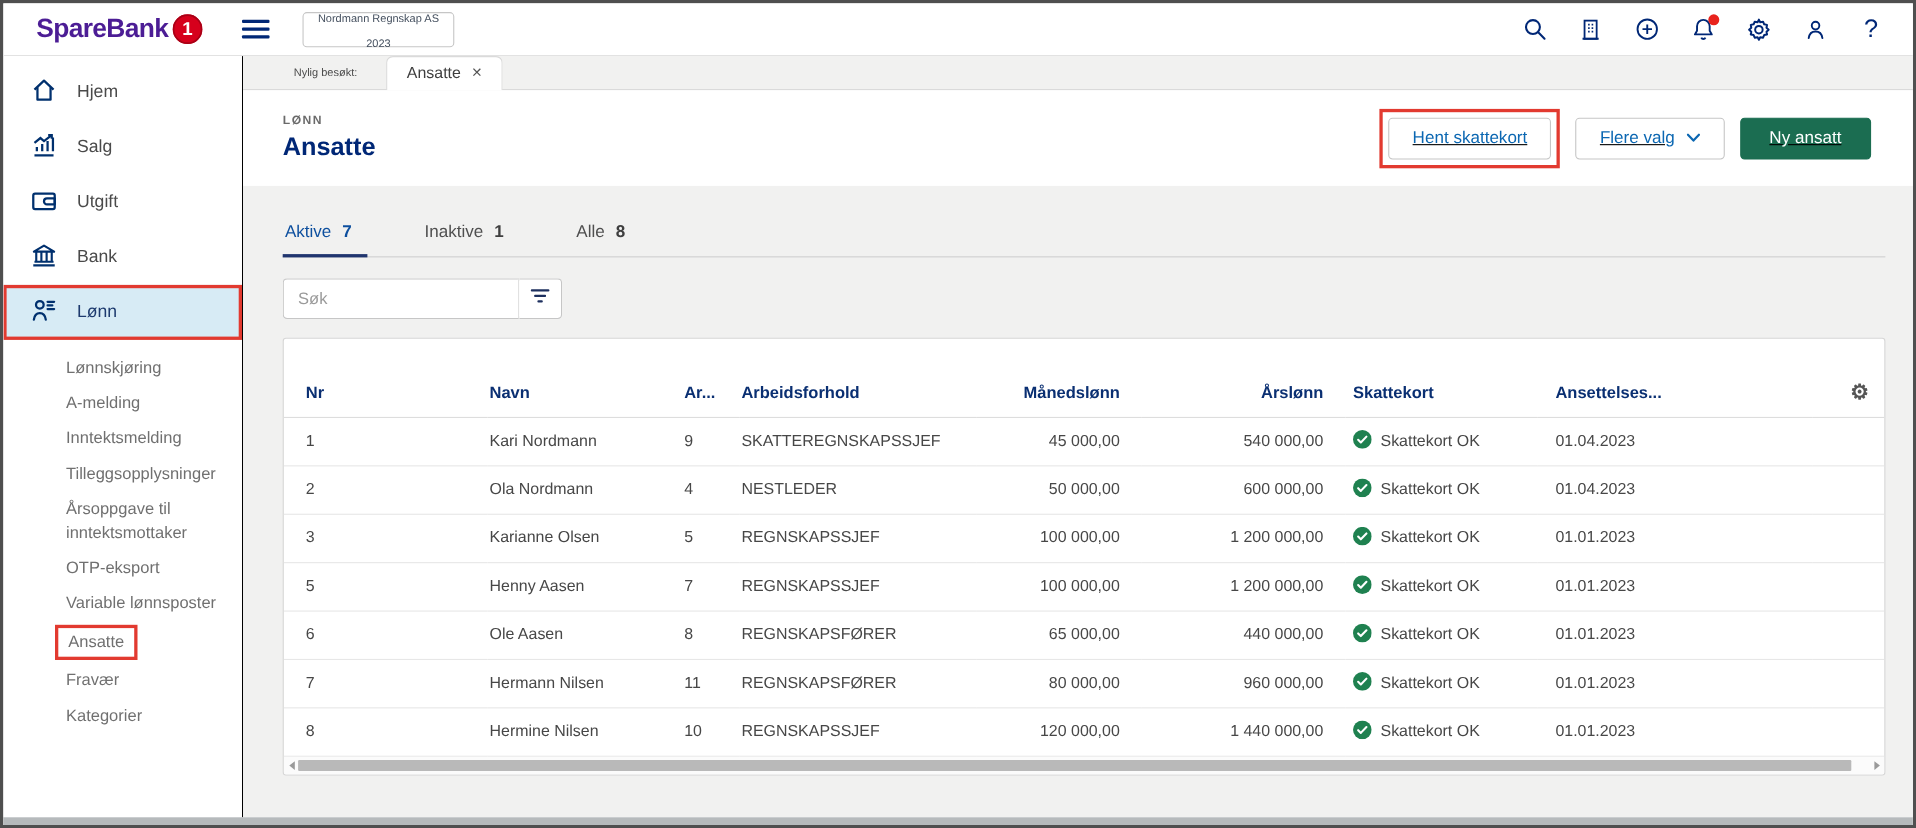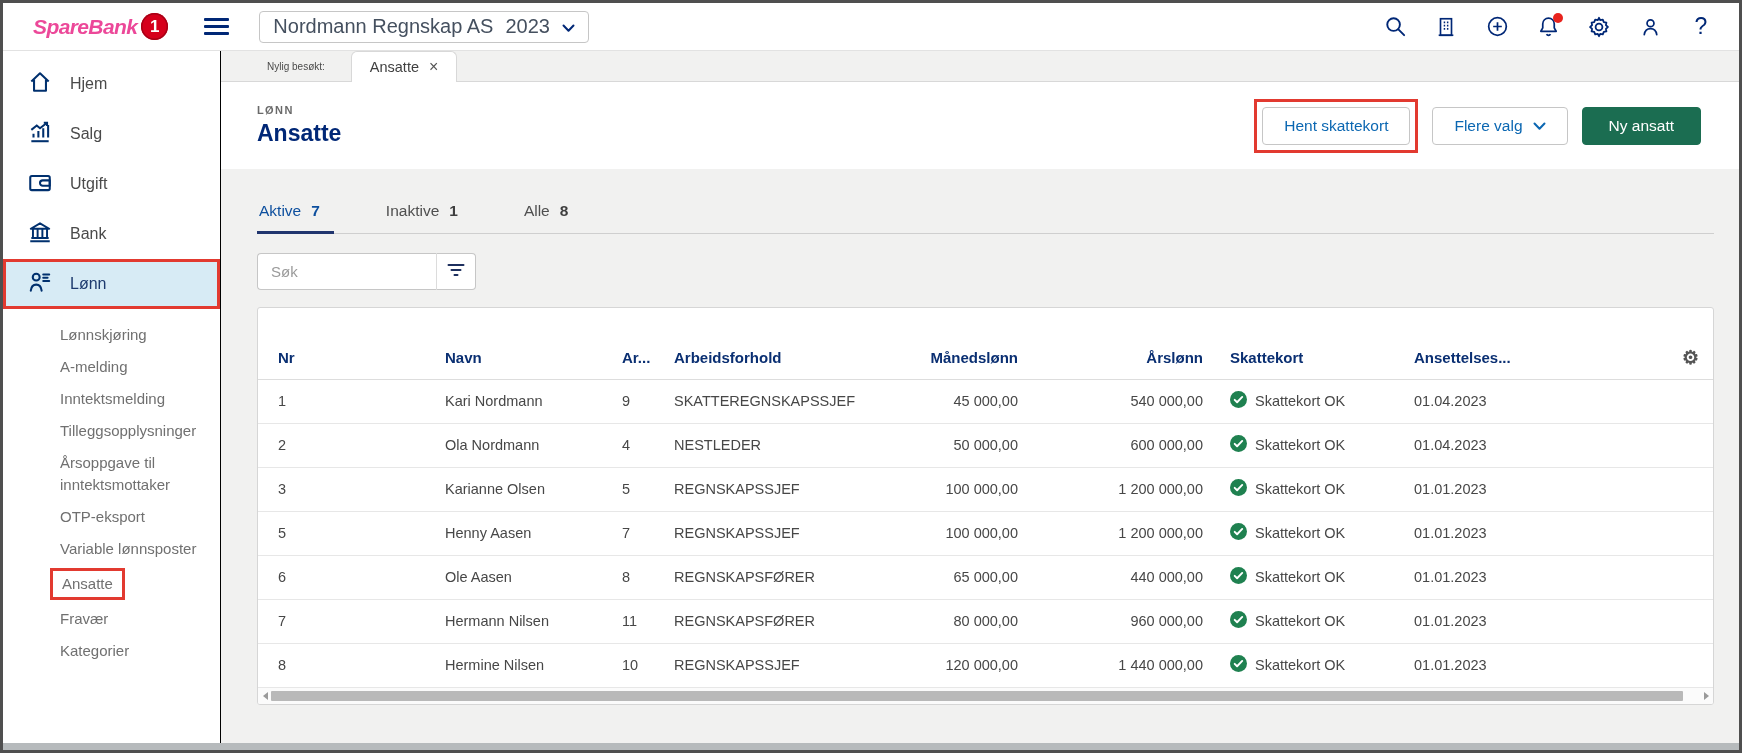--- a/index.html
+++ b/index.html
@@ -2,25 +2,25 @@
 <html><head>
 <meta charset="utf-8">
 <style>
   * { box-sizing: border-box; }
   body { margin:0; background:#fff; font-family:"Liberation Sans", sans-serif; -webkit-font-smoothing:antialiased; }
   .frame { width:1742px; height:753px; border:3px solid #4f4f4f; background:#fff; display:flex; flex-direction:column; overflow:hidden; }
 
   
   .topbar { flex:0 0 48px; display:flex; align-items:center; padding:0 26px 0 30px; border-bottom:1px solid #e2e2e2; background:#fff; }
   .logo { display:flex; align-items:center; gap:4px; }
-  .logo-text { font-size:21px; font-weight:700; color:#ec4899; letter-spacing:-0.6px;font-style:italic; }
+  .logo-text { font-size:24px; font-weight:700; color:#4c1d95; letter-spacing:-0.6px; }
   .logo-badge { width:27px; height:27px; border-radius:50%; background:#d6001c; color:#fff; font-weight:700; font-size:17px; display:flex; align-items:center; justify-content:center; box-shadow: inset 0 0 0 1.5px #a80016; }
   .hamburger { margin-left:36px; width:25px; display:flex; flex-direction:column; gap:4.5px; cursor:pointer; }
   .hamburger span { height:2.6px; background:#002776; border-radius:1px; }
-  .company-select { margin-left:30px; height:32px; border:1px solid #c6c6c6; border-radius:4px; background:#fff; display:flex; align-items:center; gap:12px; padding:0 13px; font-size:20px; color:#45505f; cursor:pointer; }
+  .company-select { margin-left:30px; height:32px; border:1px solid #c6c6c6; border-radius:4px; background:#fff; display:flex; align-items:center; gap:12px; padding:0 13px; font-size:10px; color:#45505f; cursor:pointer;flex-direction:column; }
   .company-select .year { color:#45505f; }
   .topbar-spacer { flex:1; }
   .topbar-icons { display:flex; align-items:center; gap:27px; color:#002776; }
   .tb-icon { position:relative; width:24px; height:24px; display:flex; align-items:center; justify-content:center; cursor:pointer; color:#002776; }
   .tb-icon svg { display:block; }
   .help-glyph { font-size:23px; color:#002776; font-weight:400; line-height:1; }
   .notif-dot { position:absolute; top:-2px; right:-3px; width:10px; height:10px; border-radius:50%; background:#e8231d; }
 
   
   .main { flex:1; display:flex; min-height:0; }
@@ -38,38 +38,38 @@
 
   .tabstrip { flex:0 0 31px; display:flex; align-items:stretch; background:#f1f1f0; border-bottom:1px solid #d8d8d8; padding-left:20px; }
   .recent-label { display:flex; align-items:center; padding:0 26px; font-size:10px; color:#4a4a4a; }
   .strip-tab { display:flex; align-items:center; gap:10px; padding:0 18px; background:#fff; border:1px solid #d8d8d8; border-bottom:none; border-radius:6px 6px 0 0; margin-bottom:-1px; font-size:14.5px; color:#3f3f3f; cursor:pointer; position:relative; z-index:1; }
   .strip-tab .close { font-size:16px; color:#555; cursor:pointer; line-height:1; }
 
   .page-header { flex:0 0 87px; background:#fff; display:flex; align-items:center; padding:0 38px 0 36px; }
   .ph-left { display:flex; flex-direction:column; gap:4px; }
   .eyebrow { font-size:11px; font-weight:600; letter-spacing:1.4px; color:#6a6a6a; }
   .page-title { font-size:23px; font-weight:700; color:#002776; }
-  .ph-actions { margin-left:auto; display:flex; align-items:center; gap:14px; }
+  .ph-actions { margin-left:auto; display:flex; align-items:center; gap:14px;text-decoration:underline; }
   .annotation-wrap { border:3px solid #e23a30; padding:5px; display:inline-flex; background:transparent; }
   .btn { height:38px; border-radius:4px; font-size:15.5px; font-family:inherit; display:inline-flex; align-items:center; gap:10px; cursor:pointer; }
   .btn-outline { background:#fff; border:1px solid #c6c6c6; color:#0b67b2; padding:0 21px; font-weight:500; }
   .btn-green { background:#1b6d51; border:1px solid #1b6d51; color:#fff; padding:0 26px; font-weight:500; }
   .chev { display:inline-block; }
 
   .body-area { flex:1; padding:0 25px 0 36px; min-height:0; }
 
   .filter-tabs { display:flex; margin-top:24px; border-bottom:1px solid #cfcfcf; }
   .ftab { display:flex; gap:10px; padding:9px 24px 13px 2px; margin-right:40px; font-size:15.5px; color:#4f4f4f; position:relative; cursor:pointer; }
   .ftab .count { font-weight:700; color:#3f3f3f; }
   .ftab.active { color:#0d4f9e; }
   .ftab.active .count { color:#0d4f9e; }
   .ftab.active::after { content:''; position:absolute; left:0; right:10px; bottom:-1px; height:3px; background:#20356e; }
 
   .search-row { margin-top:19px; display:flex; }
-  .search-input { width:180px; height:37px; border:1px solid #c6c6c6; border-right:1px solid #dcdcdc; border-radius:4px 0 0 4px; padding:0 13px; font-size:15px; font-family:inherit; color:#333; background:#fff; outline:none; }
+  .search-input { width:215px; height:37px; border:1px solid #c6c6c6; border-right:1px solid #dcdcdc; border-radius:4px 0 0 4px; padding:0 13px; font-size:15px; font-family:inherit; color:#333; background:#fff; outline:none; }
   .search-input::placeholder { color:#9a9a9a; }
   .filter-btn { width:39px; height:37px; background:#fff; border:1px solid #c6c6c6; border-left:none; border-radius:0 4px 4px 0; display:flex; align-items:center; justify-content:center; cursor:pointer; color:#1d2f5e; }
 
   .table-card { margin-top:17px; background:#fff; border:1px solid #d6d6d6; border-radius:3px; overflow:hidden; }
   table { width:100%; border-collapse:collapse; table-layout:fixed;margin-top:28px; }
   th { height:43px; text-align:left; font-size:15px; font-weight:700; color:#0a2f72; border-bottom:1px solid #dddddd; padding:0 2px; white-space:nowrap; overflow:hidden; cursor:pointer; }
   td { height:44px; font-size:14.5px; color:#474747; border-bottom:1px solid #e7e7e7; padding:0 2px; white-space:nowrap; overflow:hidden; }
   th.col-nr, td.col-nr { padding-left:20px; }
   th.num, td.num { text-align:right; padding-right:20px; }
   th.col-skatt, td.col-skatt { padding-left:7px; }

